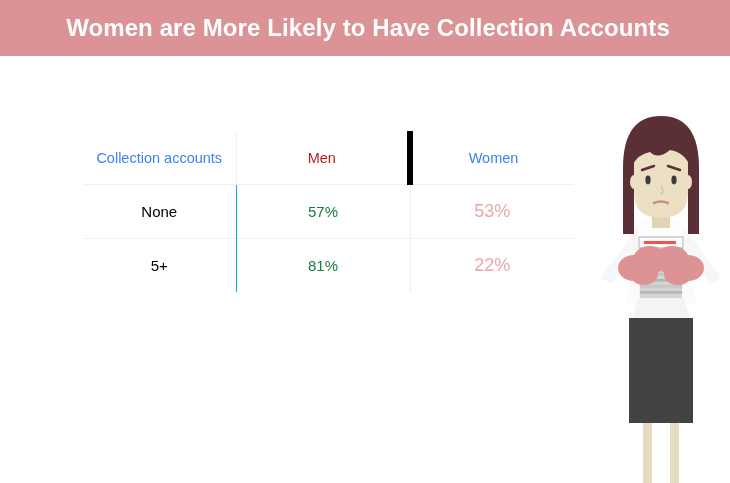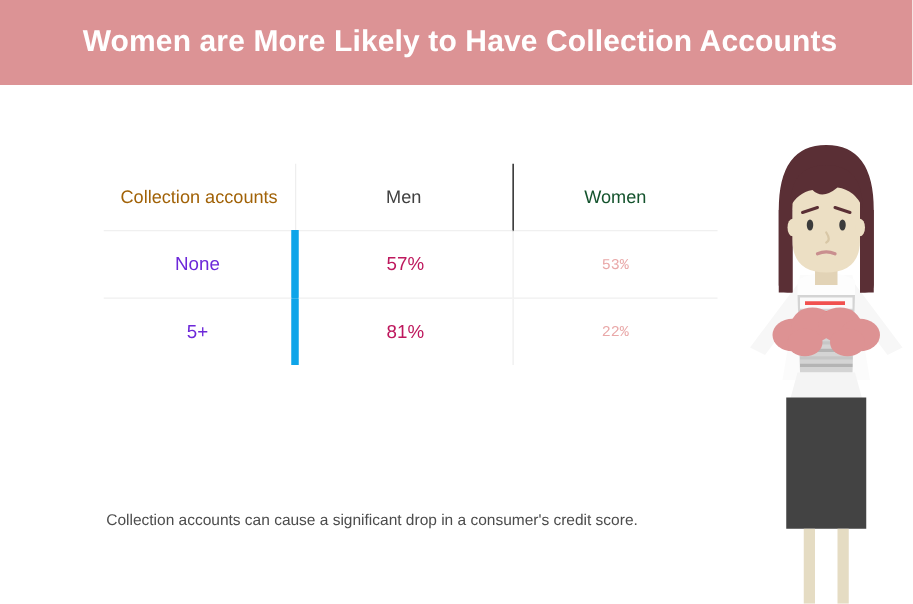--- a/index.html
+++ b/index.html
@@ -20,21 +20,21 @@
     height: 483px;
     background: #ffffff;
   }
 
   
   .banner {
     position: absolute;
     left: 0;
     top: 0;
     width: 730px;
-    height: 68px;
+    height: 56px;
     background: #dc9395;
     display: flex;
     align-items: center;
   }
   .banner-title {
     width: 100%;
     text-align: center;
     color: #ffffff;
     font-size: 24px;
     font-weight: bold;
@@ -64,52 +64,51 @@
     vertical-align: middle;
     text-align: center;
     font-weight: normal;
   }
   .col-label { width: 153px; }
   .col-men   { width: 174px; }
   .col-women { width: 164px; }
 
   
   .hdr-label {
-    color: #a16207;
+    color: #3b82f6;
     font-size: 14.5px;
   }
   .hdr-men {
-    color: #404040;
+    color: #b91c1c;
     font-size: 14.5px;
     border-left: 1px solid #eeeeee;
   }
   .hdr-women {
-    color: #14532d;
+    color: #3b82f6;
     font-size: 14.5px;
-    border-left: 1px solid #000000;
+    border-left: 6px solid #000000;
   }
 
   
   .cell-label {
-    color: #6d28d9;
+    color: #000000;
     font-size: 15px;
     border-top: 1px solid #f0f0f0;
   }
   .cell-men {
-    color: #be185d;
+    color: #15803d;
     font-size: 15px;
     border-top: 1px solid #f0f0f0;
-    border-left: 6px solid #0ea5e9;
+    border-left: 1px solid #0ea5e9;
   }
   .cell-women {
     color: #e9a8a8;
-    font-size: 12px;
+    font-size: 18px;
     border-top: 1px solid #f0f0f0;
     border-left: 1px solid #eeeeee;
-    font-family: Liberation Mono, monospace;
   }
   tr.first-body .cell-label,
   tr.first-body .cell-men,
   tr.first-body .cell-women {
     border-top: 1px solid #f0f0f0;
   }
 
   
   .footnote {
     position: absolute;
@@ -163,21 +162,20 @@
         <tr>
           <td class="cell-label">5+</td>
           <td class="cell-men">81%</td>
           <td class="cell-women">22%</td>
         </tr>
       </tbody>
     </table>
   </div>
 
   <div class="footnote">
-    <div>Collection accounts can cause a significant drop in a consumer's credit score.</div>
   </div>
 
   <div class="illustration">
     <svg width="138" height="375" viewBox="0 0 138 375" xmlns="http://www.w3.org/2000/svg">
 
       <g>
 
         <path d="M48 112 L90 112 L104 196 L34 196 Z" fill="#fbfbfb"></path>
 
         <path d="M50 114 L62 120 L20 176 L8 170 Z" fill="#f7f7f7"></path>

